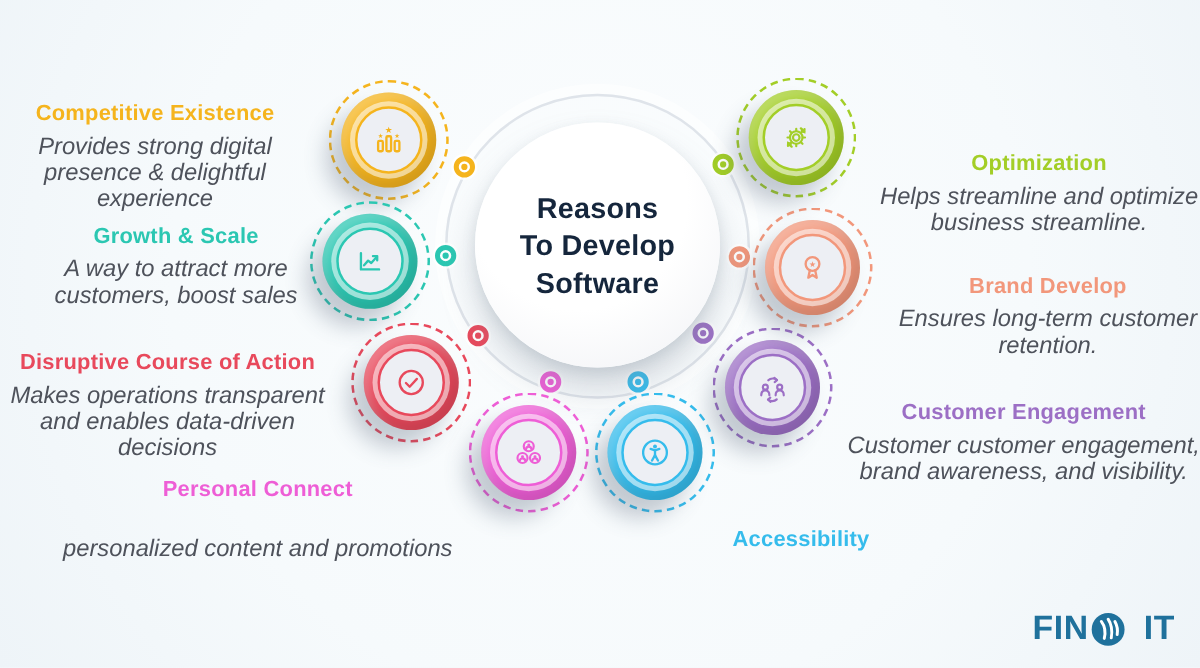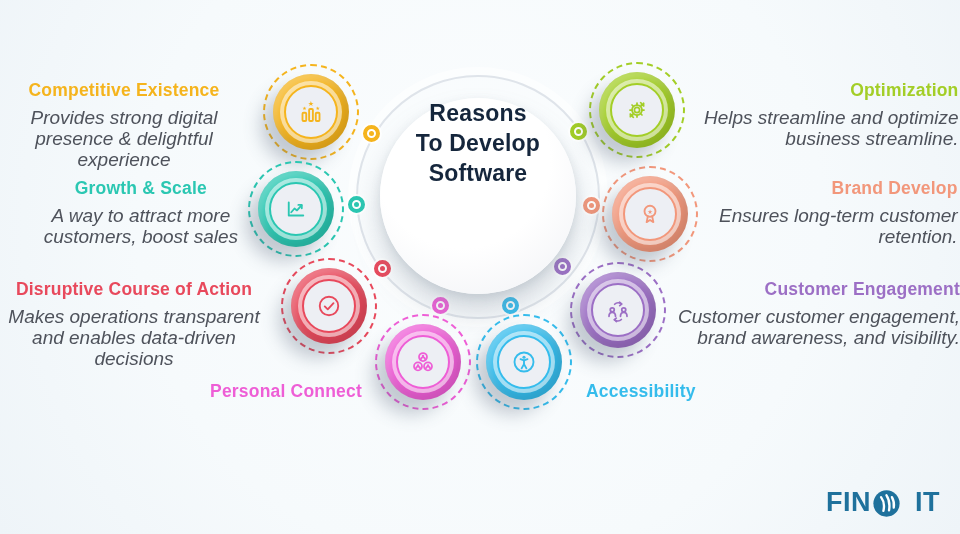--- a/index.html
+++ b/index.html
@@ -18,21 +18,21 @@
     border-radius:50%; border:2.5px solid #dfe4ea;
     box-shadow:0 0 0 8px rgba(255,255,255,.55);
   }
 
   
   .center-circle {
     position:absolute; left:380px; top:98px; width:196px; height:196px;
     border-radius:50%;
     background:radial-gradient(circle at 42% 32%, #ffffff 50%, #f3f4f7 88%, #e9ebef 100%);
     box-shadow:0 18px 28px rgba(124,136,152,.32), 0 4px 10px rgba(124,136,152,.18);
-    display:flex; justify-content:center; text-align:center;
+    display:flex; align-items:center; justify-content:center; text-align:center;
   }
   .center-title { color:#15263c; font-size:23px; line-height:30px; font-weight:bold; letter-spacing:.2px; }
 
   
   .dot {
     position:absolute; width:17px; height:17px; border-radius:50%;
     background:#fff; border:4px solid var(--c);
     box-shadow:0 0 0 2px rgba(255,255,255,.8);
   }
   .dot::after {
@@ -64,21 +64,21 @@
     width:54px; height:54px; border-radius:50%;
     background:#edeff4; border:2px solid var(--c);
     color:var(--c);
     display:flex; align-items:center; justify-content:center;
   }
   .badge svg { width:30px; height:30px; display:block; }
 
   
   .item-text { position:absolute; }
   .item-text.align-right { text-align:center; }
-  .item-text.align-left  { text-align:right; }
+  .item-text.align-left  { text-align:center;margin-top:40px; }
   .item-heading { color:var(--c); font-size:17.5px; font-weight:bold; letter-spacing:.2px; margin-bottom:6px; }
   .item-desc { color:#4e525b; font-size:19px; line-height:21px;font-style:italic; }
 
   
   .logo { position:absolute; right:20px; bottom:16px; display:flex; align-items:center; color:#1f719c; }
   .logo .word { font-size:27px; font-weight:800; letter-spacing:.5px;margin-left:13px; }
   .logo svg { width:29px; height:29px; margin:2px 1px 0; display:block; }
 </style>
 </head>
 <body>
@@ -264,20 +264,21 @@
     <div class="item-desc">
       <span>Makes operations transparent</span><br>
       <span>and enables data-driven decisions</span>
     </div>
   </div>
 
   <div class="item-text align-right" style="right:598px;top:381px">
     <div class="item-heading" style="--c: #EE5ED6;">Personal Connect</div>
     <div class="item-desc">
       <br>
+      <span>personalized content and promotions</span>
     </div>
   </div>
 
   <div class="item-text align-left" style="left:704px;top:80px">
     <div class="item-heading" style="--c: #A3CE27;">Optimization</div>
     <div class="item-desc">
       <span>Helps streamline and optimize</span><br>
       <span>business streamline.</span>
     </div>
   </div>

